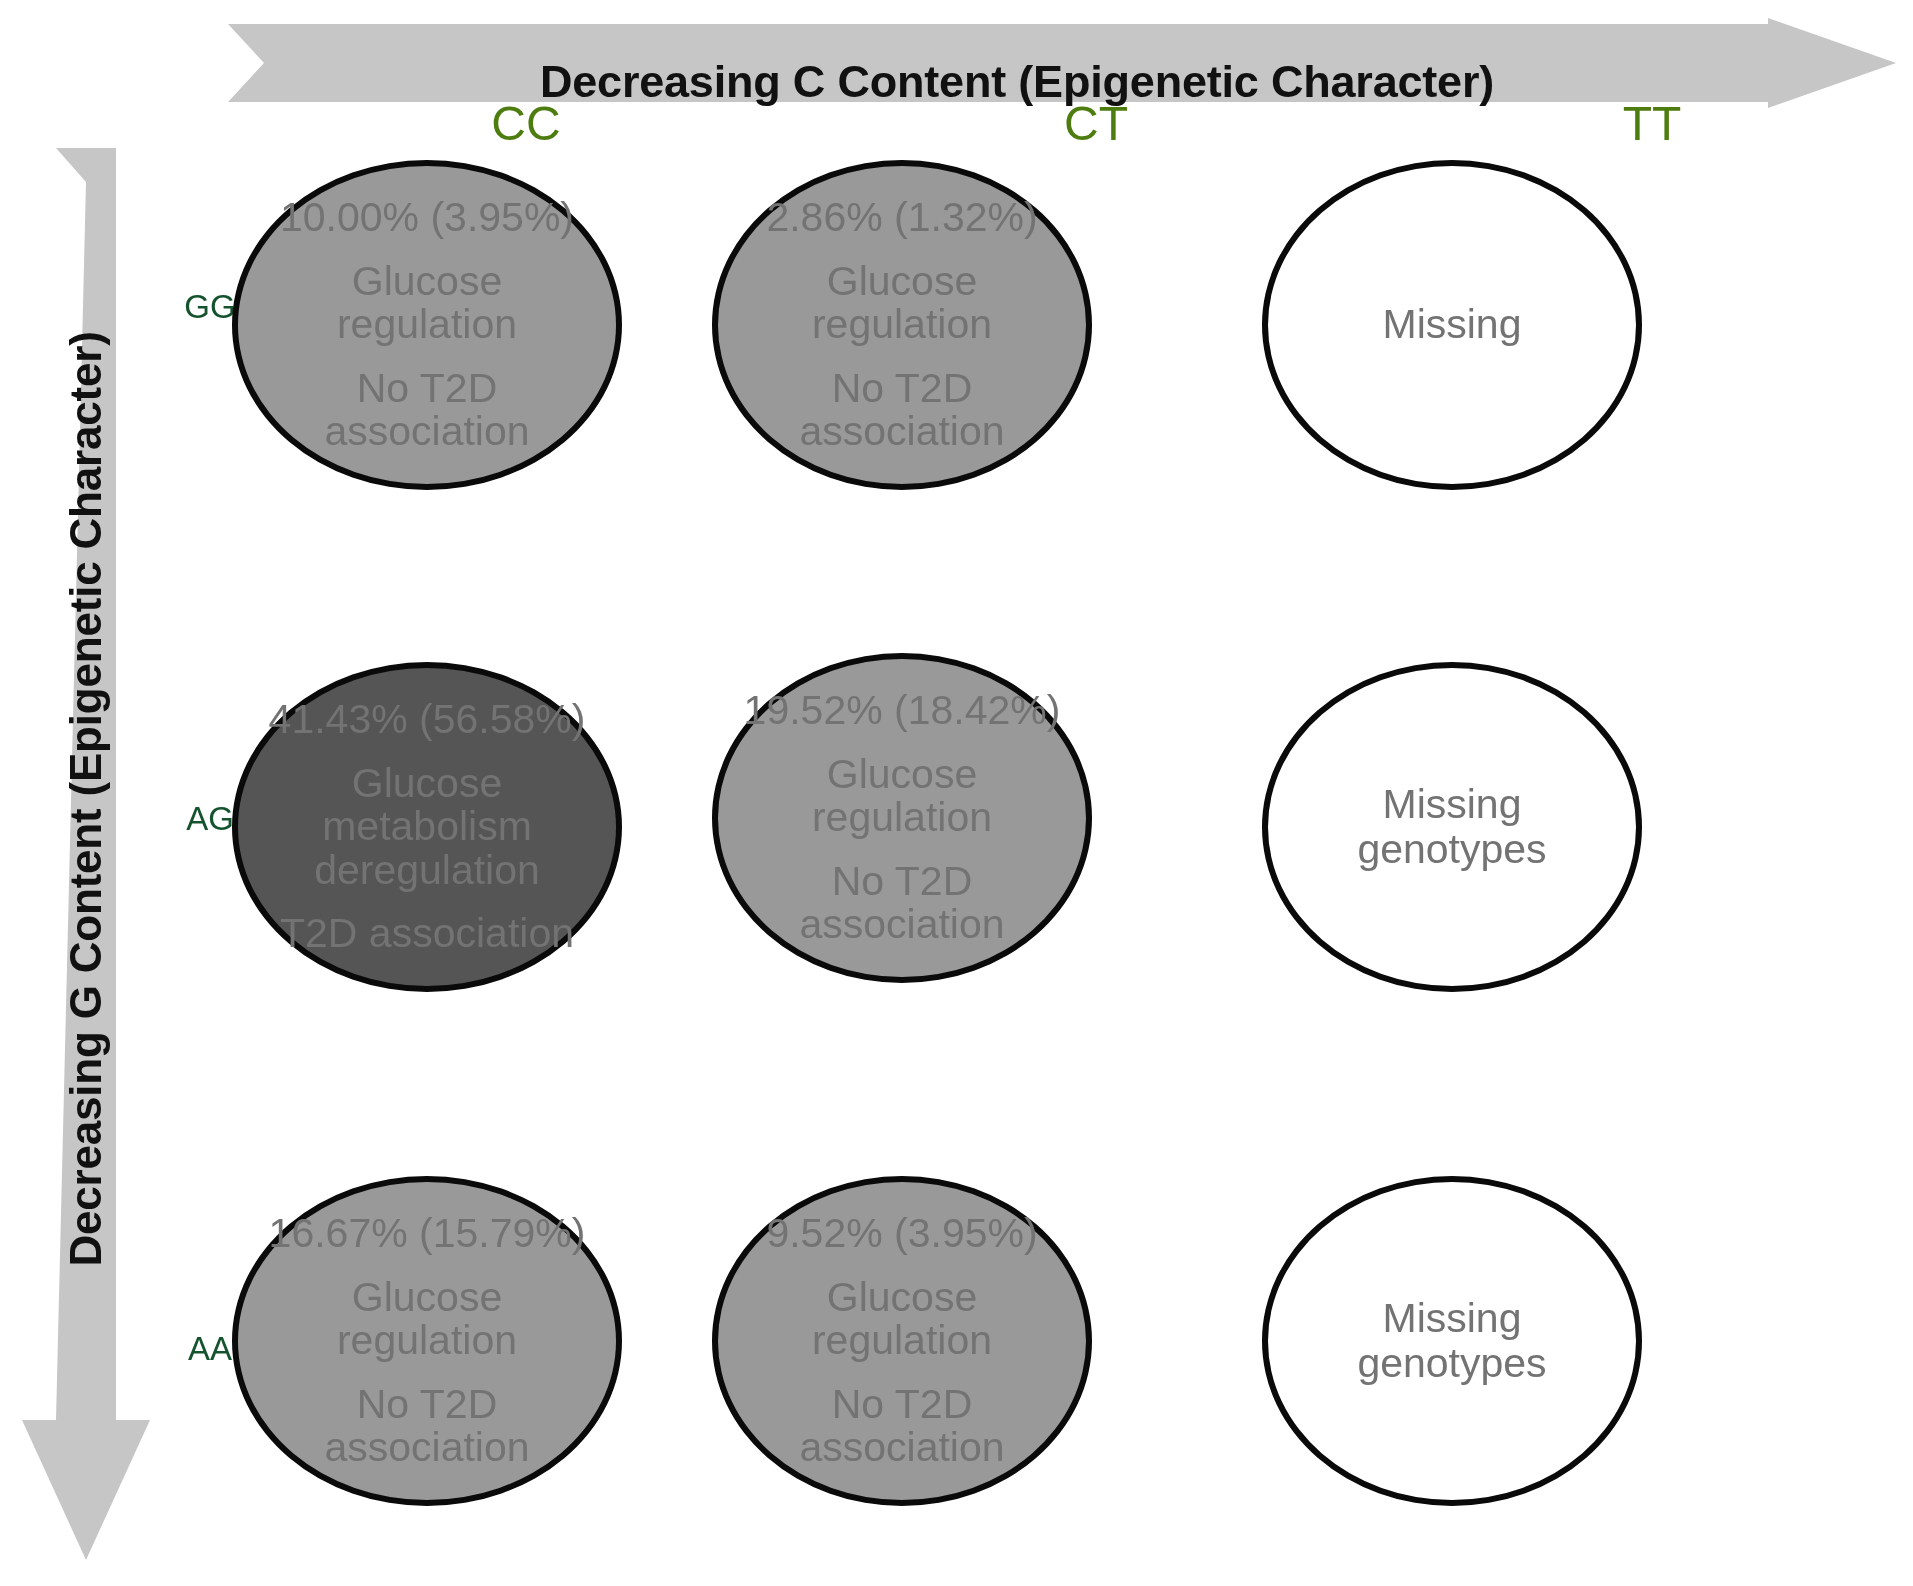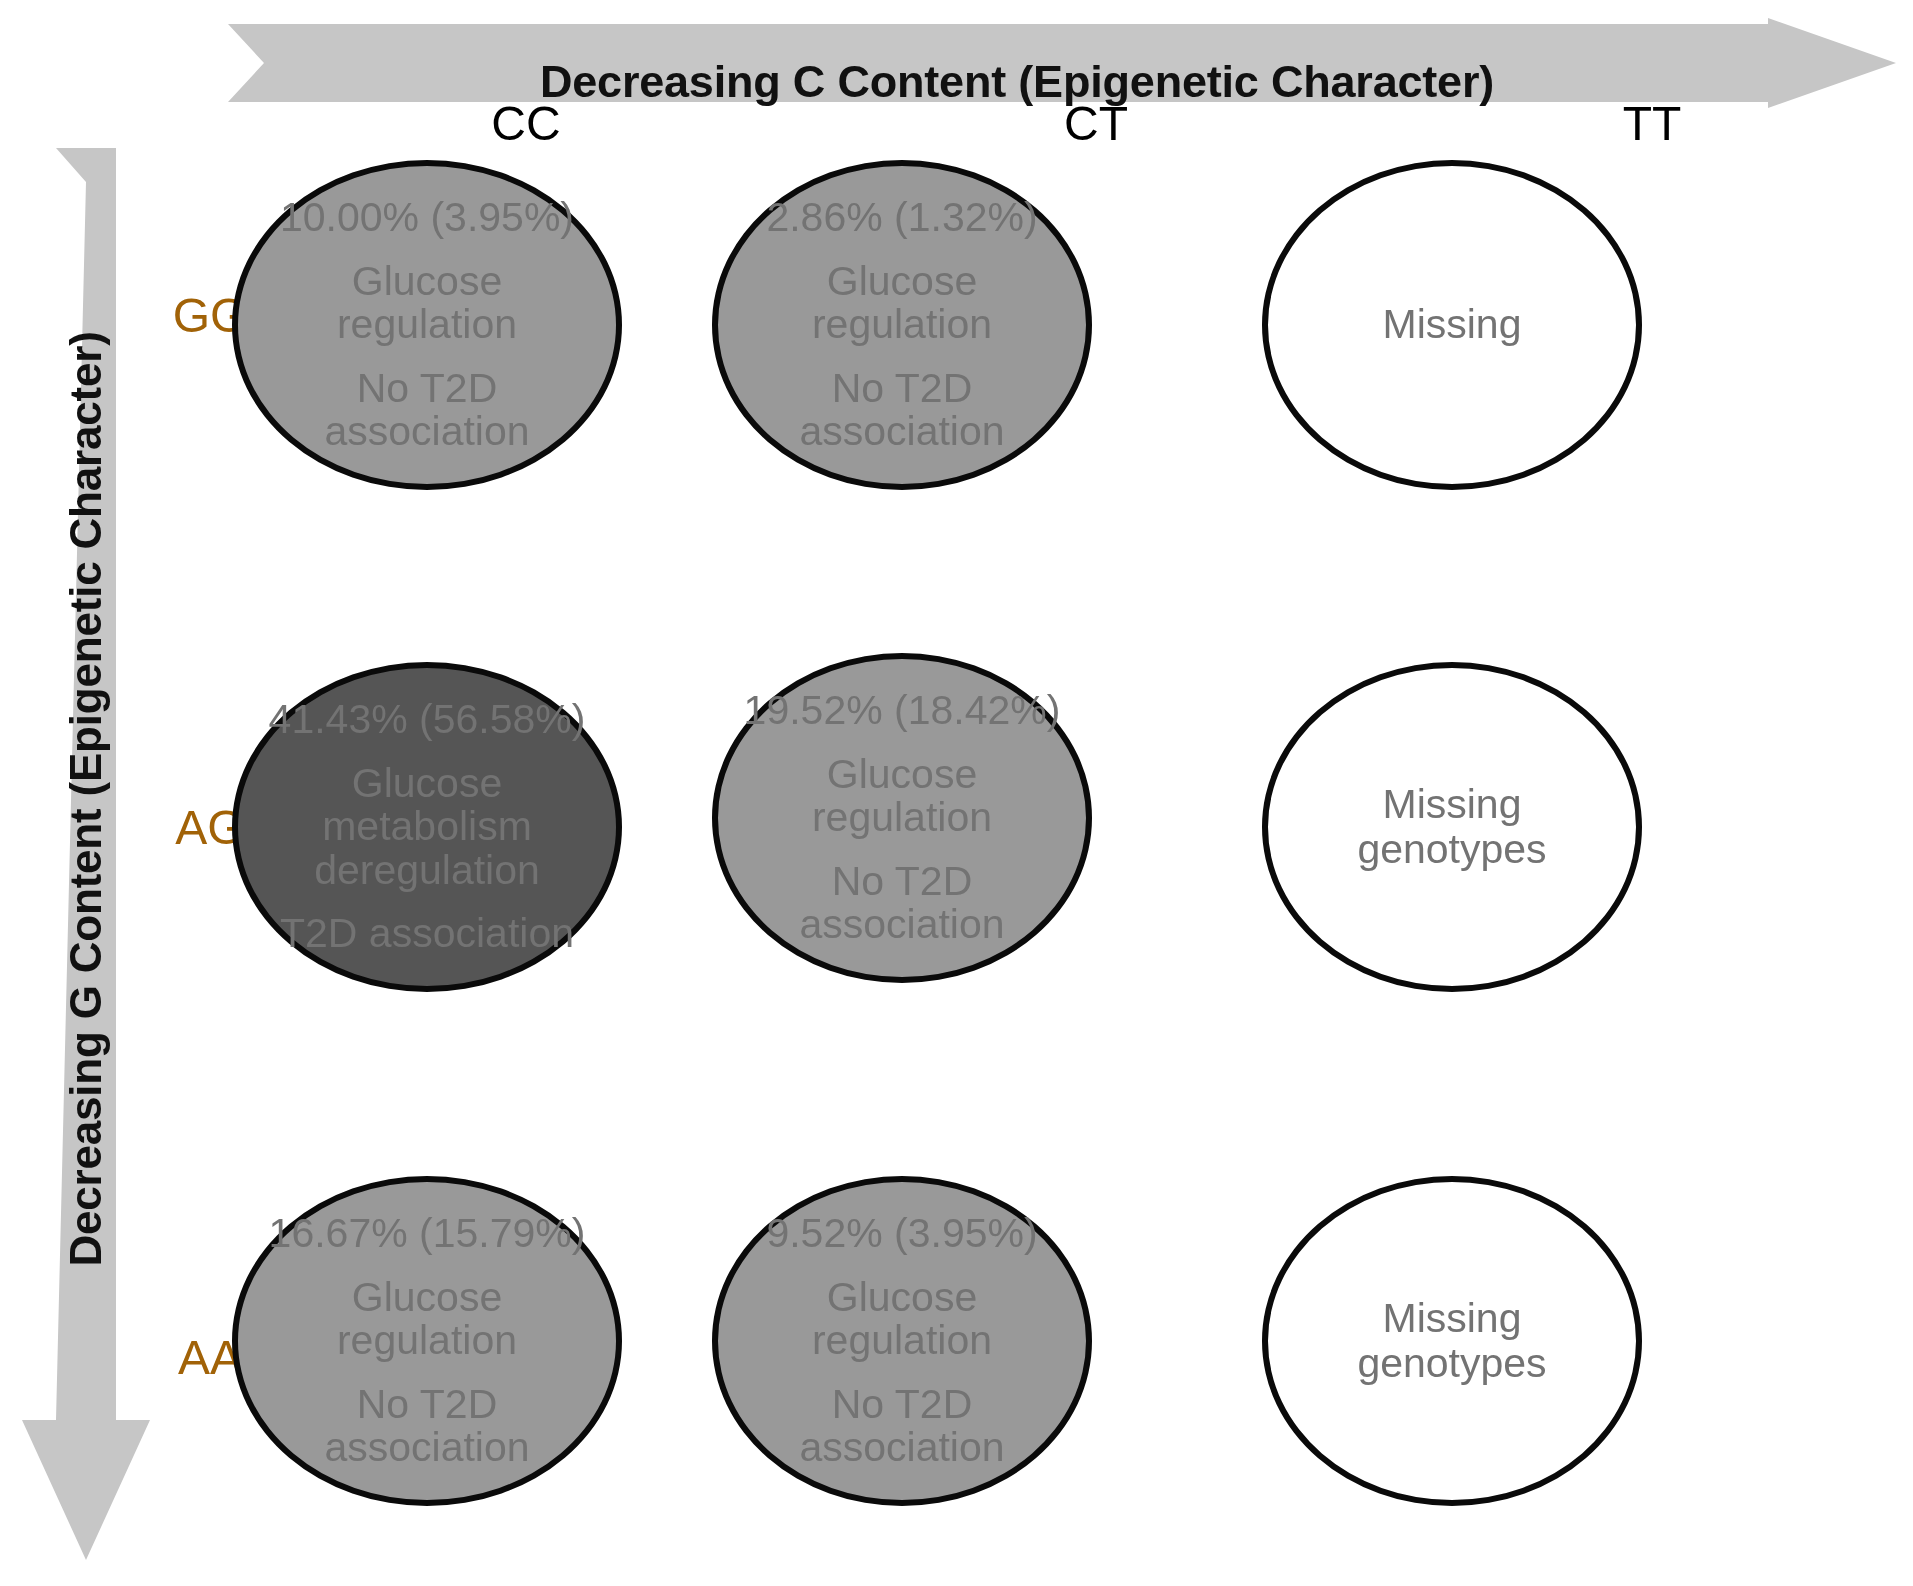--- a/index.html
+++ b/index.html
@@ -56,35 +56,35 @@
     color:#111;
   }
 
   
   .col-head{
     position:absolute;
     top:96px;
     font-size:48px;
     font-weight:normal;
     text-align:center;
-    color:#000000;
+    color:#4d7c0f;
     width:260px;
   }
   .col-head.c0{left:396px;}
   .col-head.c1{left:966px;}
   .col-head.c2{left:1522px;}
 
   
   .row-label{
     position:absolute;
     left:150px;
     width:120px;
     text-align:center;
-    font-size:48px;
-    color:#a16207;
+    font-size:33px;
+    color:#14532d;
   }
   .row-label.r0{top:288px;}
   .row-label.r1{top:800px;}
   .row-label.r2{top:1330px;}
 
   
   .cell{
     position:absolute;
     display:flex;
     align-items:center;

